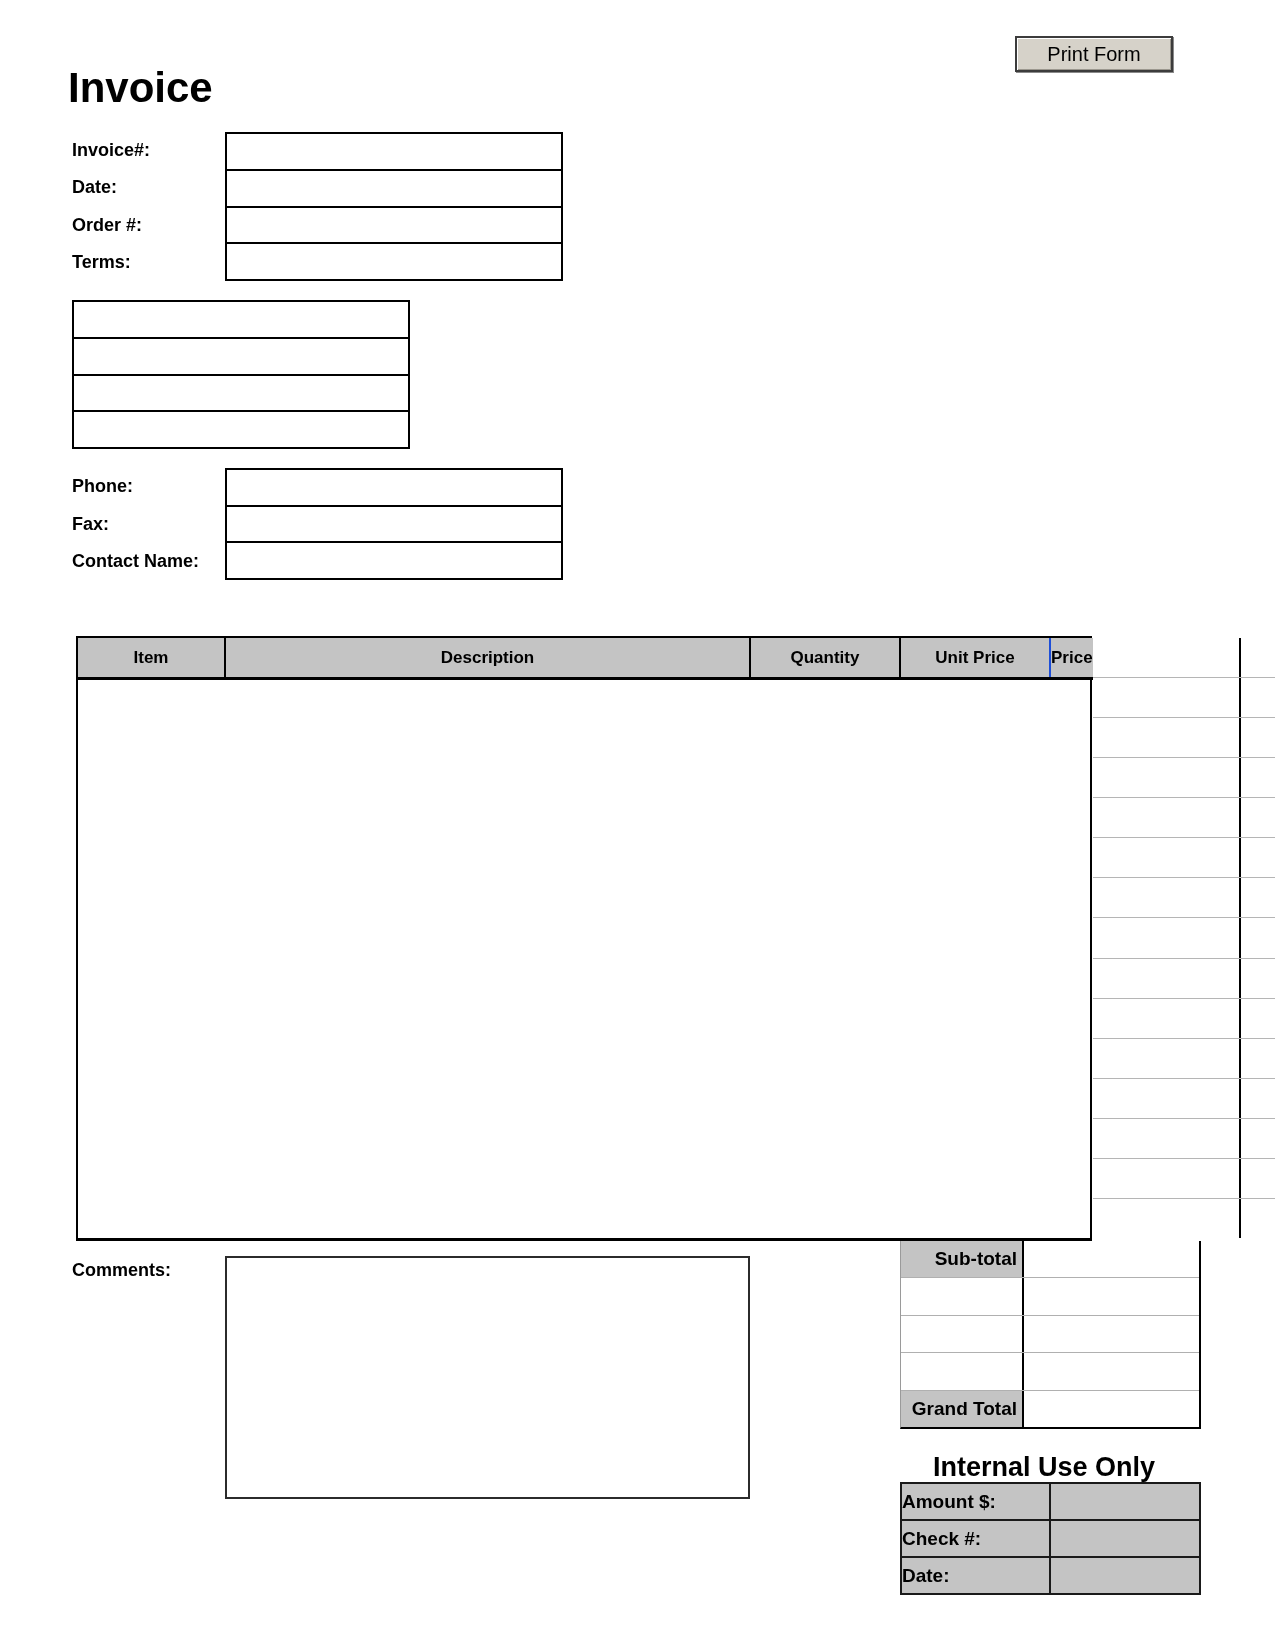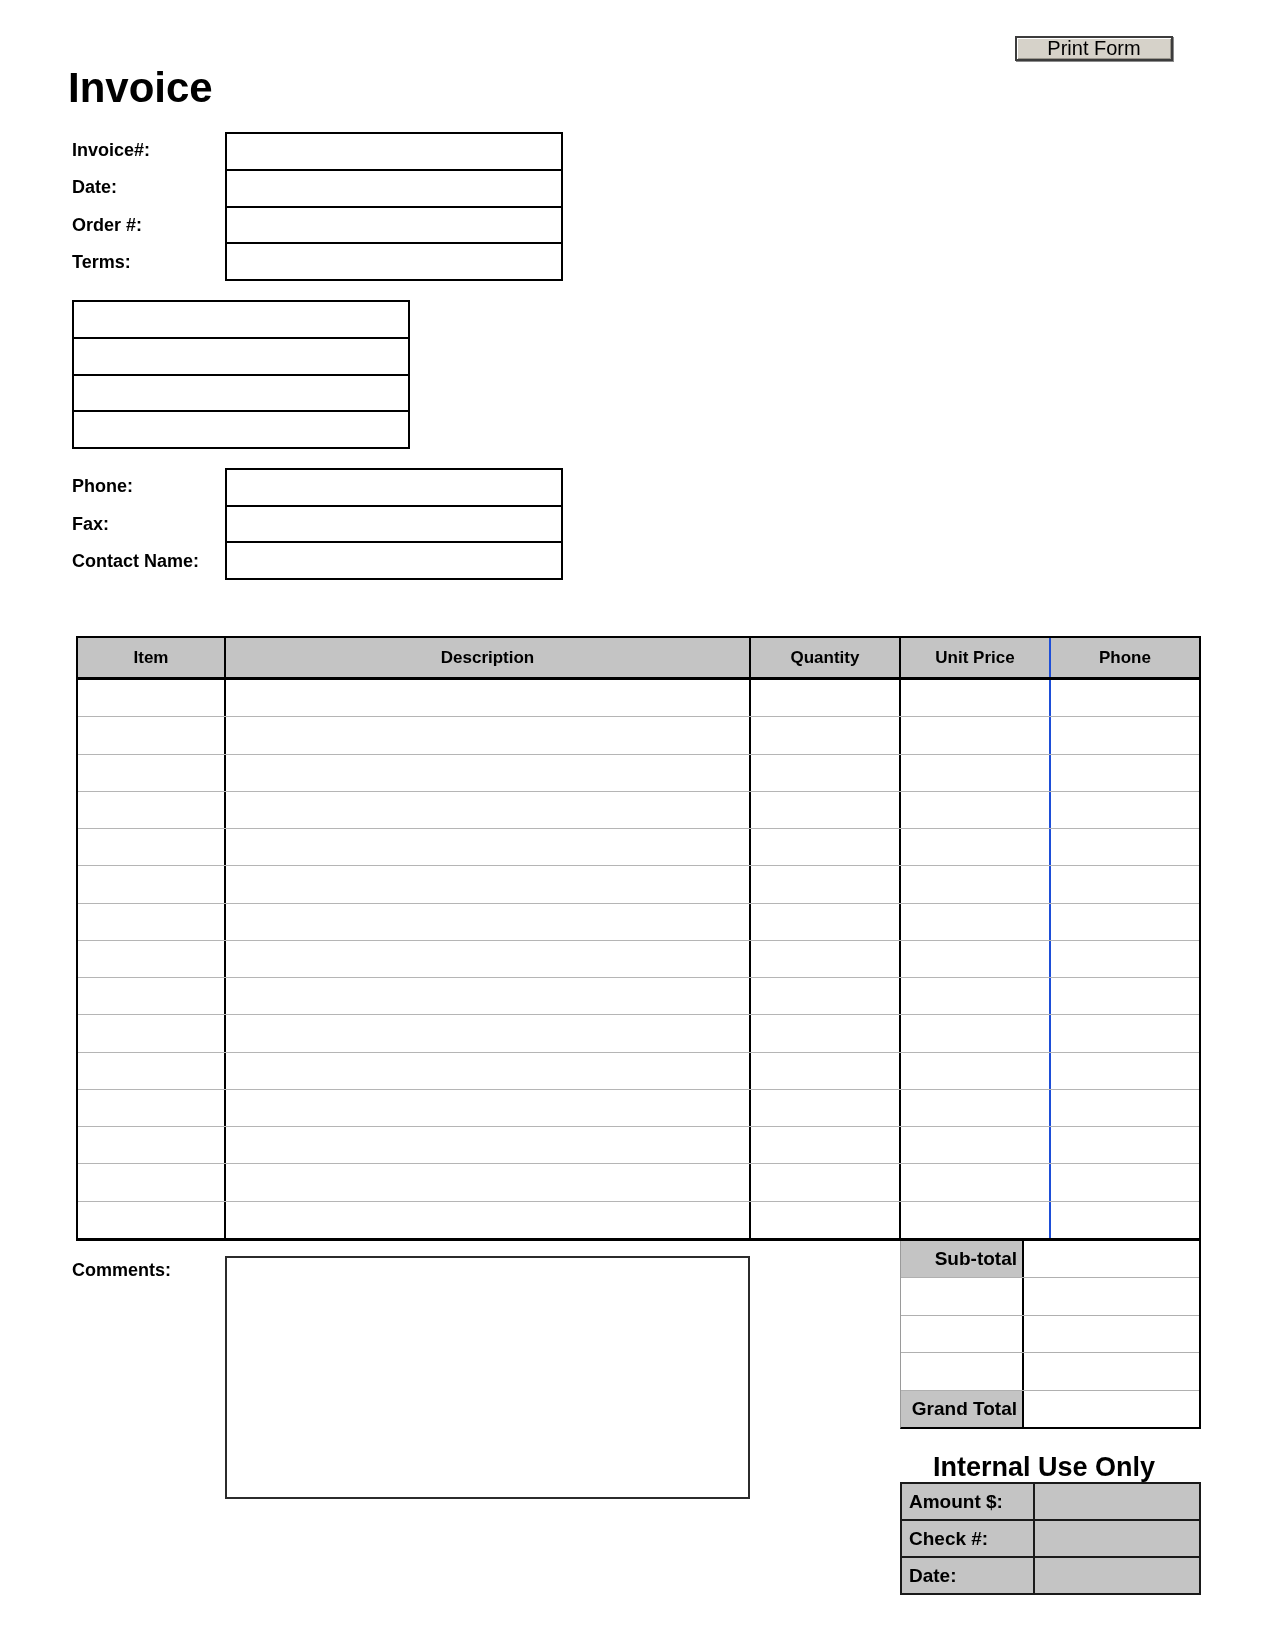--- a/index.html
+++ b/index.html
@@ -2,21 +2,21 @@
 <html><head>
 <meta charset="utf-8">
 <style>
   html,body{margin:0;padding:0;}
   body{
     width:1275px;height:1650px;background:#ffffff;position:relative;
     font-family:"Liberation Sans", sans-serif;color:#000;
   }
   
   .print-btn{
-    position:absolute;left:1015px;top:36px;width:158px;height:25px;
+    position:absolute;left:1015px;top:36px;width:158px;height:36px;
     background:#d6d2c9;border:2px solid #3c3c3c;
     box-shadow:inset 1px 1px 0 #ffffff, inset -1px -1px 0 #9b978e, 1px 1px 0 #8a8a8a;
     font-family:"Liberation Sans", sans-serif;font-size:20px;color:#000;
     display:flex;align-items:center;justify-content:center;cursor:pointer;padding:8px;
   }
   
   .title{
     position:absolute;left:68px;top:64px;margin:0;
     font-size:42px;font-weight:700;letter-spacing:0;
   }
@@ -28,23 +28,23 @@
   .fbox{
     flex:1;border:0;border-bottom:2px solid #000;outline:none;background:#fff;
     font-family:"Liberation Sans", sans-serif;font-size:17px;padding:0 6px;min-width:0;
   }
   .fbox:last-child{border-bottom:0;}
   .g1{top:132px;height:149px;}
   .g2{top:300px;height:149px;}
   .g3{top:468px;height:112px;}
   
   .itable{
-    position:absolute;left:76px;top:636px;width:1125px;height:605px;
+    position:absolute;left:76px;top:636px;width:1016px;height:605px;
     box-sizing:border-box;border:2px solid #000;border-bottom-width:3px;
-    display:flex;flex-direction:column;background:#fff;
+    display:flex;flex-direction:row;background:#fff;
   }
   .ithead{
     height:42px;box-sizing:border-box;border-bottom:3px solid #000;
     background:#c4c4c4;display:flex;
   }
   .ithead .hc{
     display:flex;align-items:center;justify-content:center;
     font-size:17px;font-weight:700;box-sizing:border-box;
   }
   .itbody{flex:1;display:flex;flex-direction:column;}
@@ -86,22 +86,22 @@
     position:absolute;left:921px;top:1440px;margin:12px;
     font-size:27px;font-weight:700;
   }
   .internal-table{
     position:absolute;left:900px;top:1482px;width:301px;height:113px;
     box-sizing:border-box;border:2px solid #1a1a1a;display:flex;flex-direction:column;
   }
   .irow{flex:1;display:flex;}
   .irow:not(:last-child){border-bottom:2px solid #1a1a1a;}
   .ilabel{
-    width:133px;box-sizing:border-box;border-right:2px solid #1a1a1a;background:#c4c4c4;
-    display:flex;align-items:center;font-size:19px;font-weight:700;padding-left:7px;
+    width:149px;box-sizing:border-box;border-right:2px solid #1a1a1a;background:#c4c4c4;
+    display:flex;align-items:center;font-size:19px;font-weight:700;padding-left:0;
   }
   .ivalue{flex:1;background:#c4c4c4;}
 </style>
 </head>
 <body>
 
 <button class="print-btn">Print Form</button>
 
 <h1 class="title">Invoice</h1>
 
@@ -141,21 +141,21 @@
       <input class="fbox" type="text" value="" style="">
     </div>
 </section>
 
 <section class="itable">
   <div class="ithead">
       <div class="hc c1">Item</div>
       <div class="hc c2">Description</div>
       <div class="hc c3">Quantity</div>
       <div class="hc c4">Unit Price</div>
-      <div class="hc c5">Phone</div>
+      <div class="hc c5">Price</div>
     </div>
   <div class="itbody">
       <div class="itrow">
         <div class="bc c1"></div>
         <div class="bc c2"></div>
         <div class="bc c3"></div>
         <div class="bc c4"></div>
         <div class="bc c5"></div>
       </div>
       <div class="itrow">

